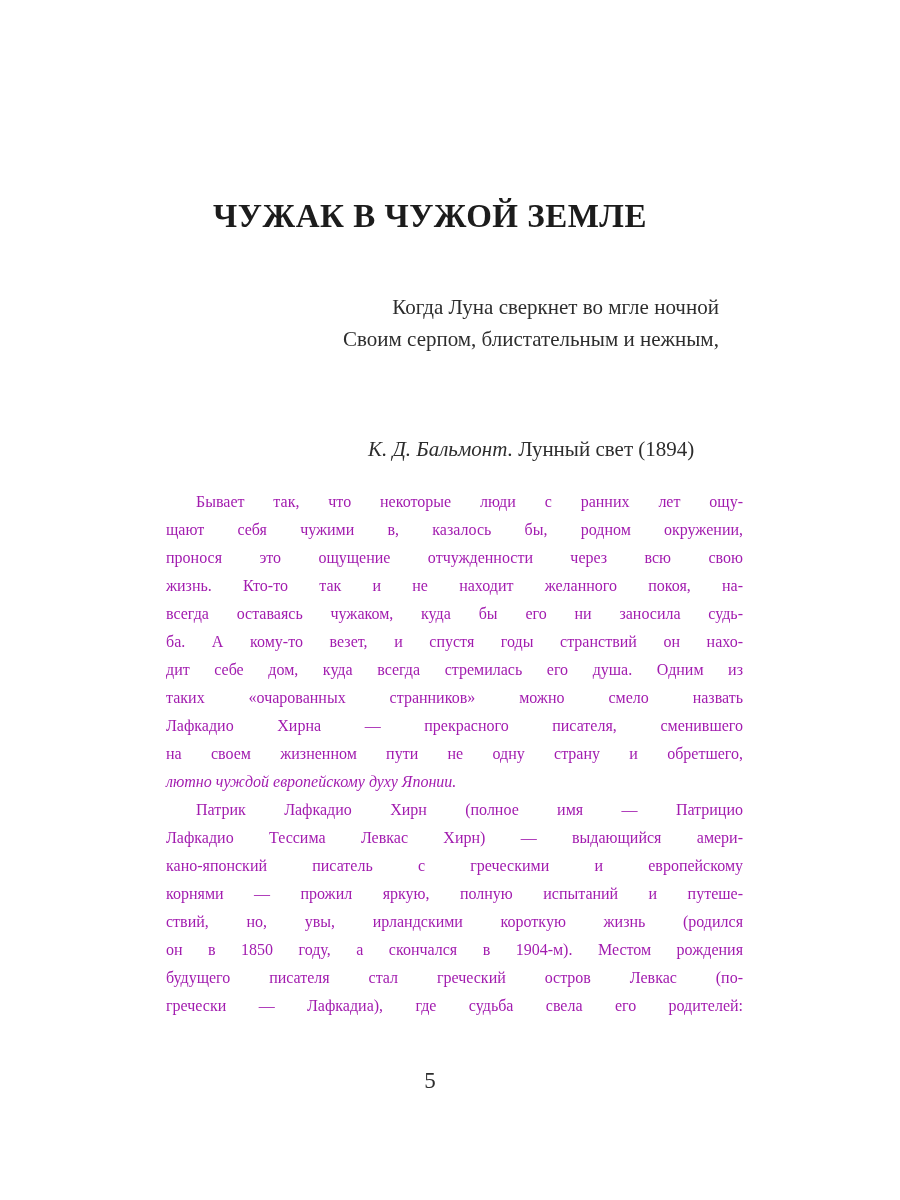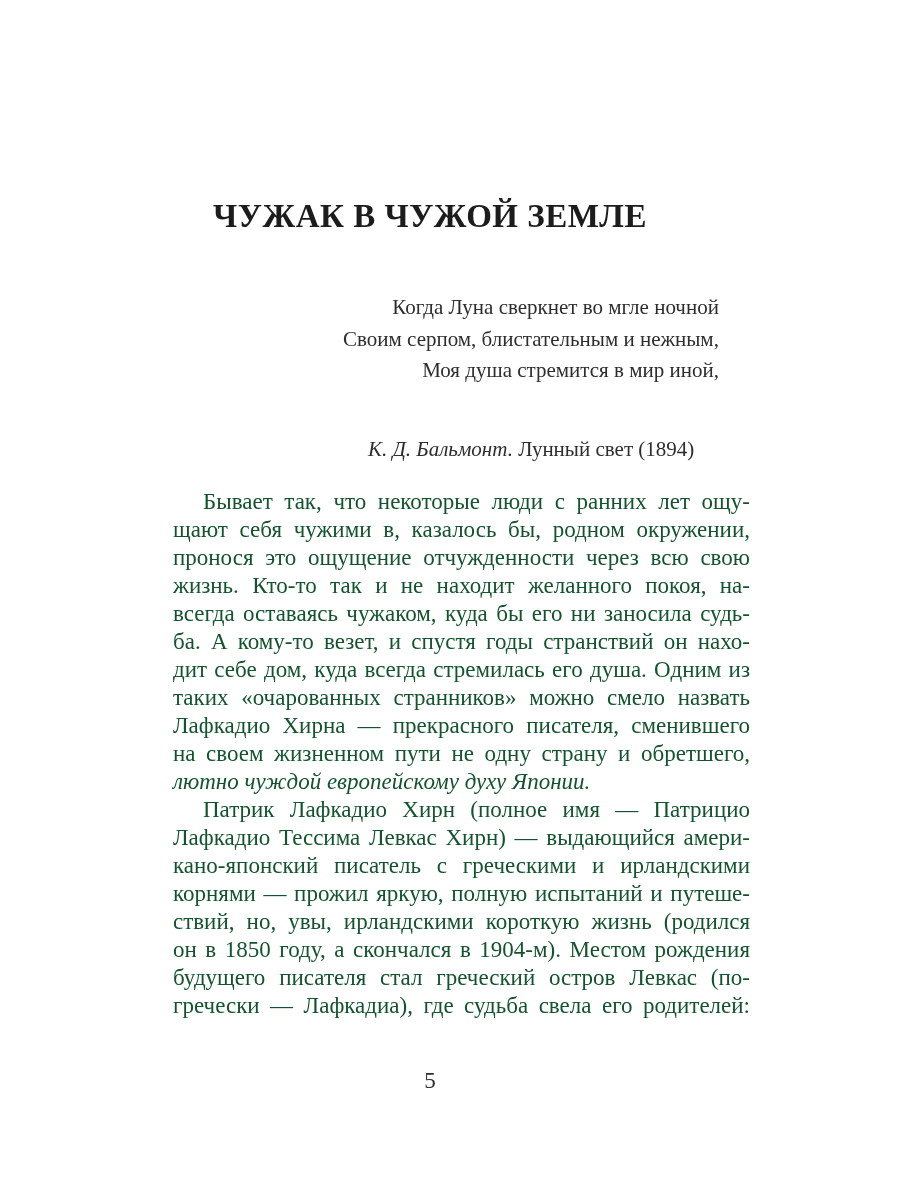--- a/index.html
+++ b/index.html
@@ -48,25 +48,25 @@
     font-size: 21px;
     color: #2d2d2d;
     white-space: nowrap;
   }
   .attr-author {
     font-style: italic;
   }
   .body-text {
     position: absolute;
     top: 488px;
-    left: 173px;
+    left: 166px;
     width: 577px;
-    font-size: 23px;
+    font-size: 16px;
     line-height: 28px;
-    color: #14532d;
+    color: #a21caf;
   }
   .bline {
     text-align: justify;
     text-align-last: justify;
   }
   .bline.indent {
     text-indent: 30px;
   }
   .bline.last {
     text-align: right;
@@ -86,42 +86,41 @@
 </head>
 <body>
 
 <div class="page">
 
   <h1 class="chapter-title">ЧУЖАК В ЧУЖОЙ ЗЕМЛЕ</h1>
 
   <div class="epigraph">
       <div class="poem-line">Когда Луна сверкнет во мгле ночной</div>
       <div class="poem-line">Своим серпом, блистательным и нежным,</div>
-      <div class="poem-line">Моя душа стремится в мир иной,</div>
     </div>
 
   <div class="attribution">
     <span class="attr-author">К. Д. Бальмонт.</span><span class="attr-work"> Лунный свет (1894)</span>
   </div>
 
   <div class="body-text" id="body-text">
       <div class="bline indent">Бывает так, что некоторые люди с ранних лет ощу-</div>
       <div class="bline">щают себя чужими в, казалось бы, родном окружении,</div>
       <div class="bline">пронося это ощущение отчужденности через всю свою</div>
       <div class="bline">жизнь. Кто-то так и не находит желанного покоя, на-</div>
       <div class="bline">всегда оставаясь чужаком, куда бы его ни заносила судь-</div>
       <div class="bline">ба. А кому-то везет, и спустя годы странствий он нахо-</div>
       <div class="bline">дит себе дом, куда всегда стремилась его душа. Одним из</div>
       <div class="bline">таких «очарованных странников» можно смело назвать</div>
       <div class="bline">Лафкадио Хирна — прекрасного писателя, сменившего</div>
       <div class="bline">на своем жизненном пути не одну страну и обретшего,</div>
       <div class="bline last">лютно чуждой европейскому духу Японии.</div>
       <div class="bline indent">Патрик Лафкадио Хирн (полное имя — Патрицио</div>
       <div class="bline">Лафкадио Тессима Левкас Хирн) — выдающийся амери-</div>
-      <div class="bline">кано-японский писатель с греческими и ирландскими</div>
+      <div class="bline">кано-японский писатель с греческими и европейскому</div>
       <div class="bline">корнями — прожил яркую, полную испытаний и путеше-</div>
       <div class="bline">ствий, но, увы, ирландскими короткую жизнь (родился</div>
       <div class="bline">он в 1850 году, а скончался в 1904-м). Местом рождения</div>
       <div class="bline">будущего писателя стал греческий остров Левкас (по-</div>
       <div class="bline">гречески — Лафкадиа), где судьба свела его родителей:</div>
     </div>
 
   <div class="page-number">5</div>
 
 </div>

